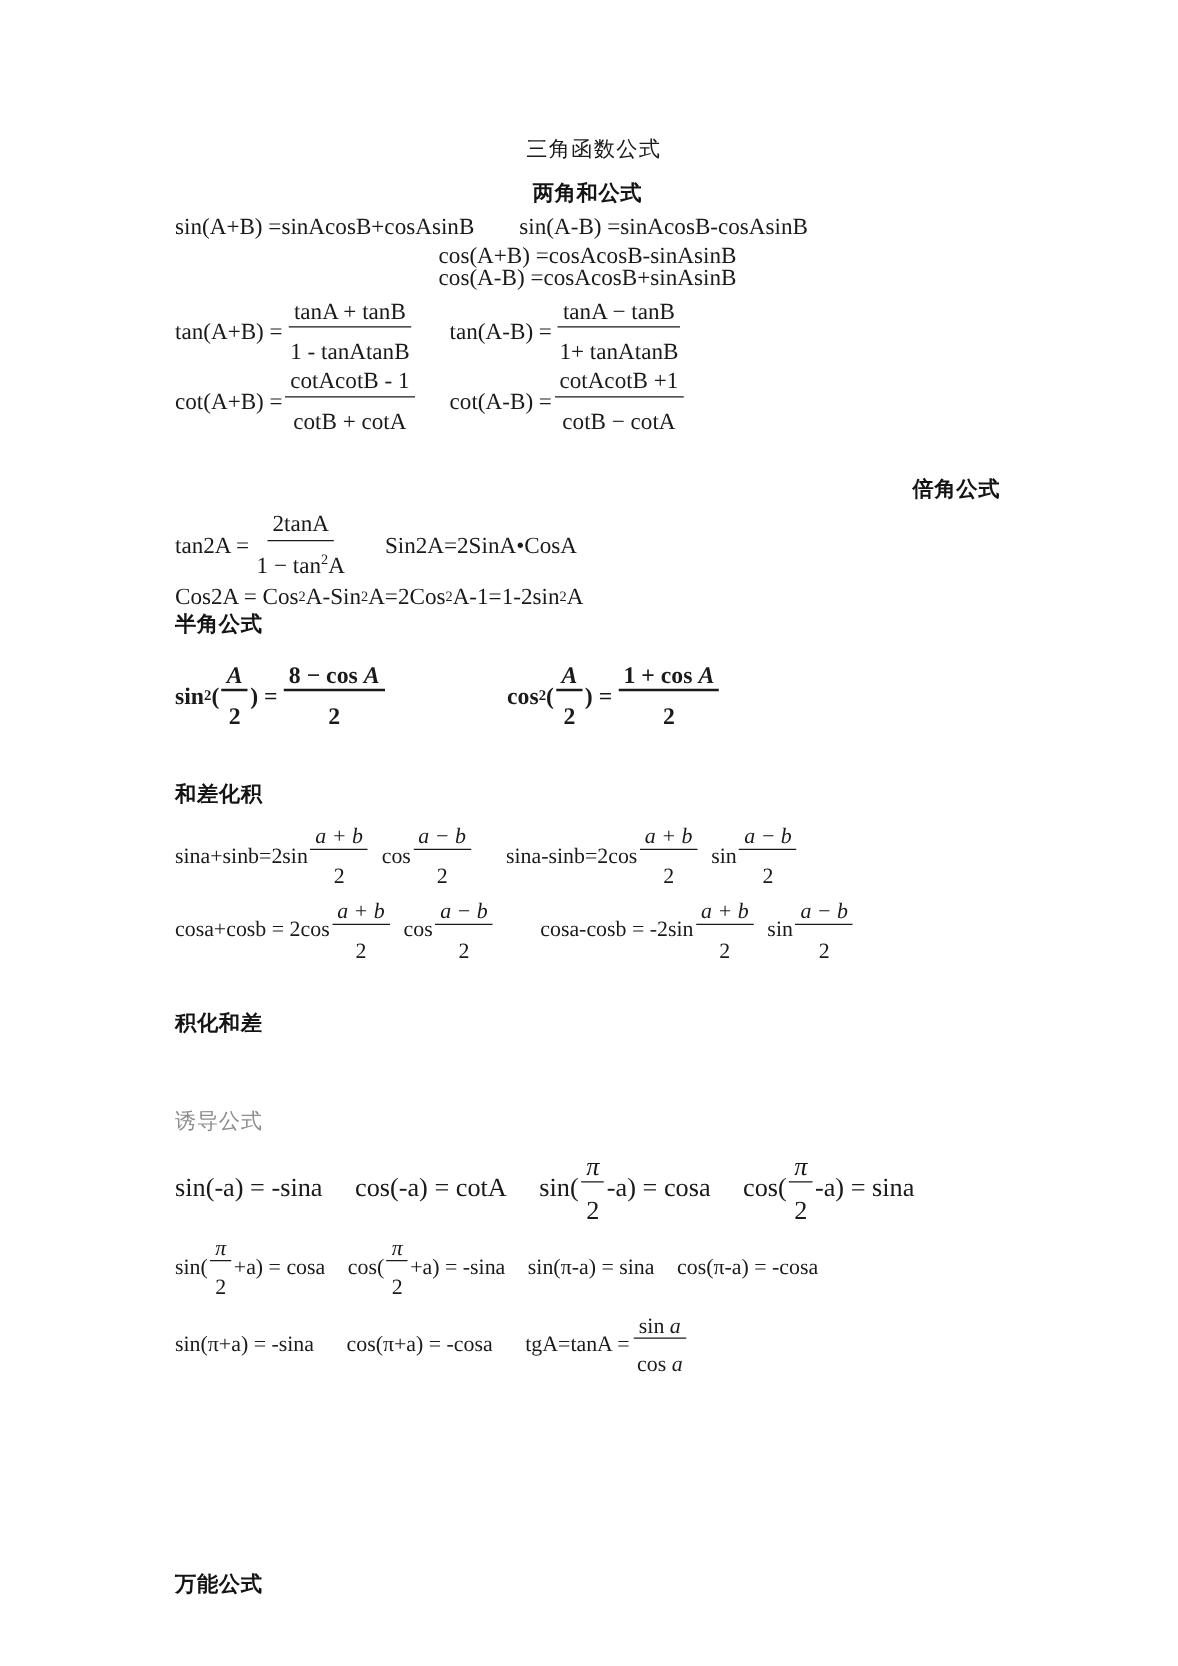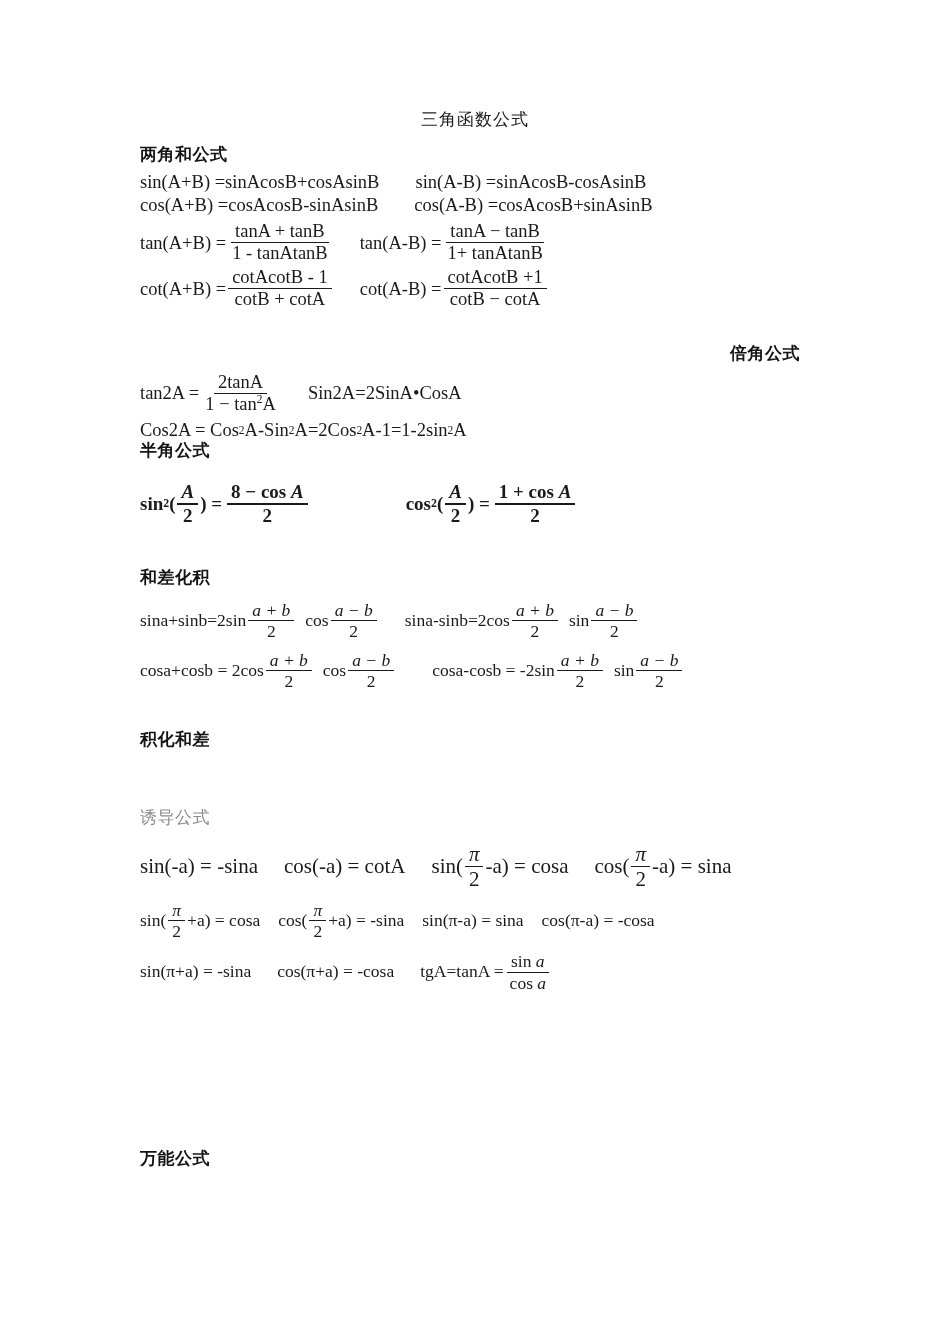--- a/index.html
+++ b/index.html
@@ -69,20 +69,21 @@
   .gap-lg { width: 36px; }
 
   
   .frac {
     display: inline-flex;
     flex-direction: column;
     align-items: center;
     vertical-align: middle;
     margin: 0 2px;
     line-height: 1.05;
+    gap: 10px;
   }
   .frac .num {
     padding: 0 4px 1px 4px;
     border-bottom: 1.3px solid #1a1a1a;
   }
   .frac .den {
     padding: 1px 4px 0 4px;
   }
 
   sup.sup { font-size: 0.62em; vertical-align: super; line-height: 0; }
@@ -93,35 +94,35 @@
   .sp2 { display: inline-block; width: 9px; }
 </style>
 </head>
 <body>
 
 <div class="page">
   <div class="content">
 
     <div class="doc-title">三角函数公式</div>
 
-    <div class="section-head" style="margin-top:4px;">两角和公式</div>
+    <div class="section-head" style="margin-top:4px;text-align:center;">两角和公式</div>
 
     <div class="frow" style="margin-top:7px;">
       <span class="fcell">
         <span>sin(A+B) = </span>
           <span>sinAcosB+cosAsinB</span>
       </span>
       <span class="gap-lg"></span>
       <span class="fcell">
         <span>sin(A-B) = </span>
           <span>sinAcosB-cosAsinB</span>
       </span>
     </div>
 
-    <div class="frow" style="margin-top:4px;">
+    <div class="frow" style="margin-top:4px;flex-direction:column;">
       <span class="fcell">
         <span>cos(A+B) = </span>
           <span>cosAcosB-sinAsinB</span>
       </span>
       <span class="gap-lg"></span>
       <span class="fcell">
         <span>cos(A-B) = </span>
           <span>cosAcosB+sinAsinB</span>
       </span>
     </div>

